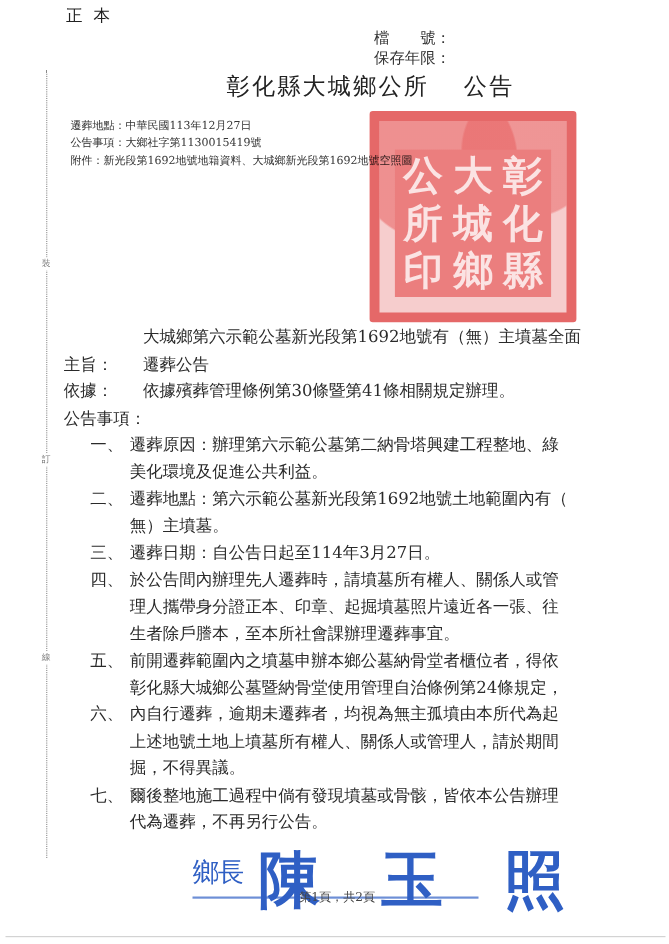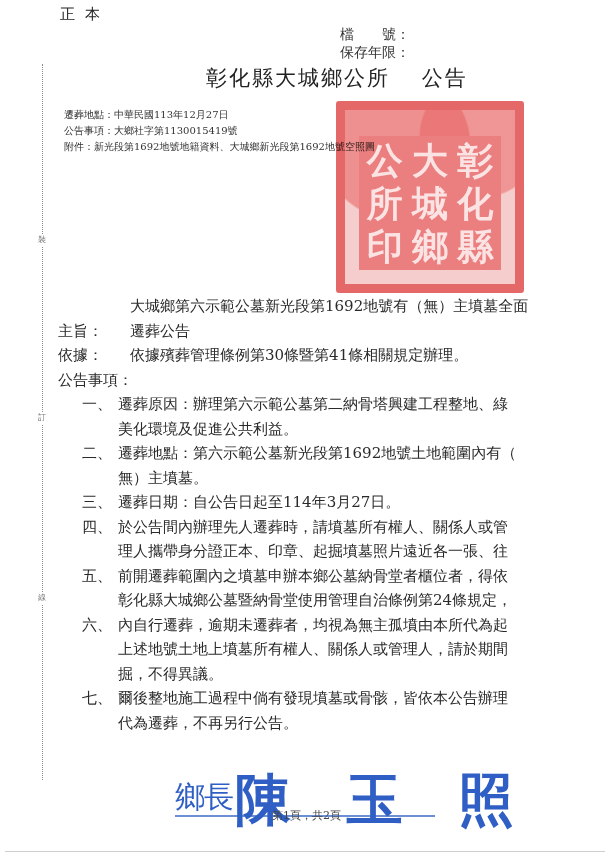--- a/index.html
+++ b/index.html
@@ -141,21 +141,21 @@
     
     .signature {
       left: 175px; top: 763px;
       color: #2f5fc4;
       font-family: "DejaVu Serif", serif;
       white-space: nowrap;
     }
     .sig-title {
       position: absolute;
       left: 0; top: 14px;
-      font-size: 30px;
+      font-size: 24px;
       letter-spacing: -1px;
       text-align: center;
     }
     .sig-name {
       position: absolute;
       left: 60px; top: 0px;
       font-size: 56px;
       font-weight: bold;
       letter-spacing: 18px;
     }
@@ -245,20 +245,21 @@
     <span class="num">三、</span>
     <span class="txt">
       <div class="line">遷葬日期：自公告日起至114年3月27日。</div>
     </span>
   </div>
   <div class="item">
     <span class="num">四、</span>
     <span class="txt">
       <div class="line">於公告間內辦理先人遷葬時，請墳墓所有權人、關係人或管</div>
       <div class="line">理人攜帶身分證正本、印章、起掘墳墓照片遠近各一張、往</div>
+      <div class="line">生者除戶謄本，至本所社會課辦理遷葬事宜。</div>
     </span>
   </div>
   <div class="item">
     <span class="num">五、</span>
     <span class="txt">
       <div class="line">前開遷葬範圍內之墳墓申辦本鄉公墓納骨堂者櫃位者，得依</div>
       <div class="line">彰化縣大城鄉公墓暨納骨堂使用管理自治條例第24條規定，</div>
     </span>
   </div>
   <div class="item">

